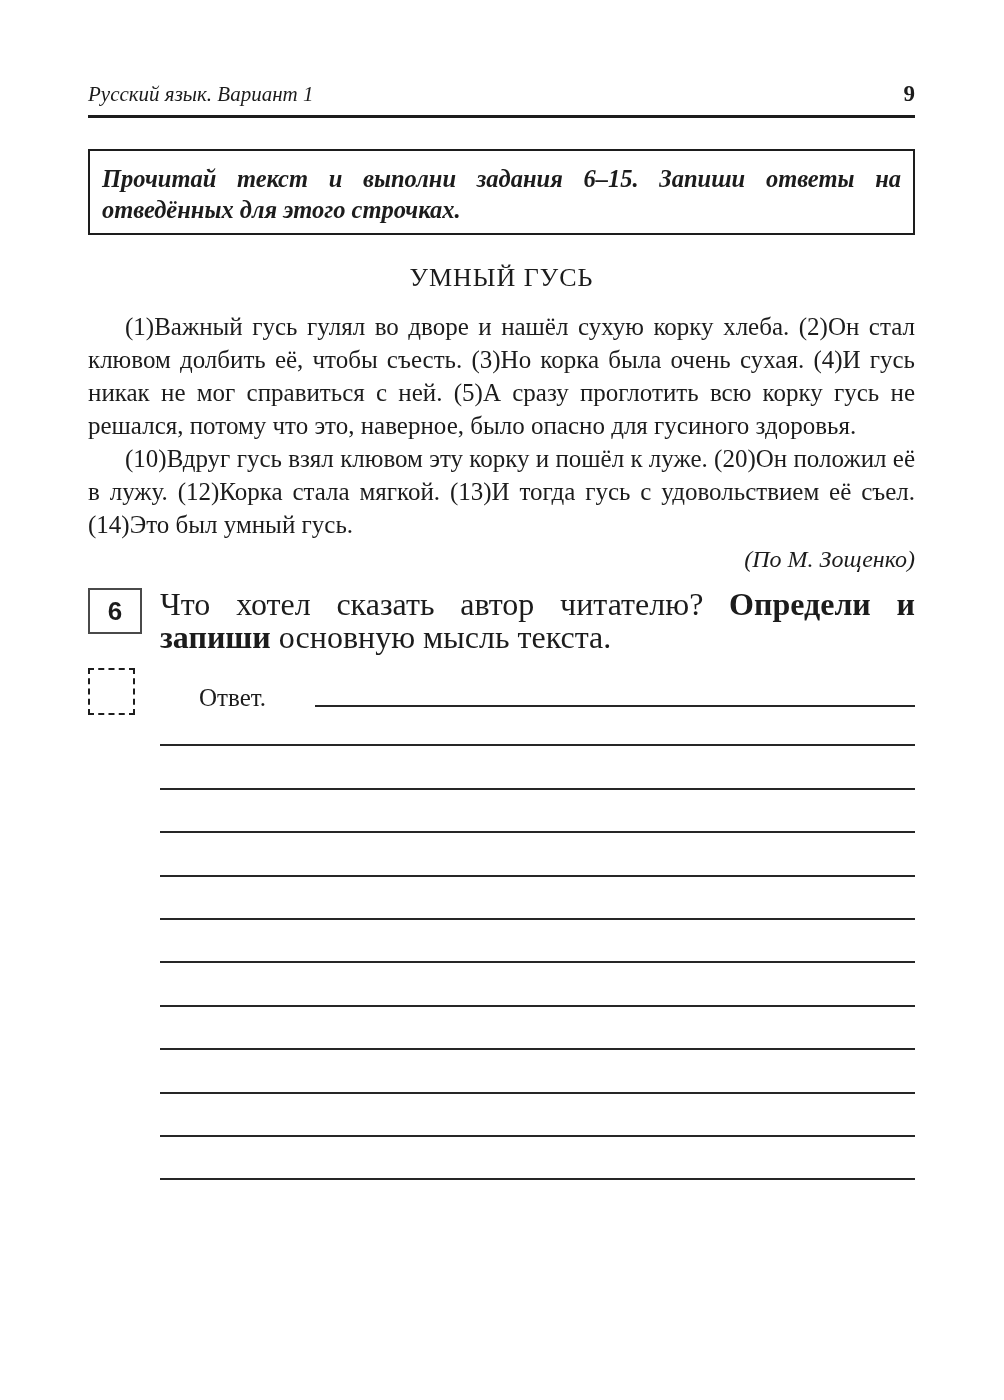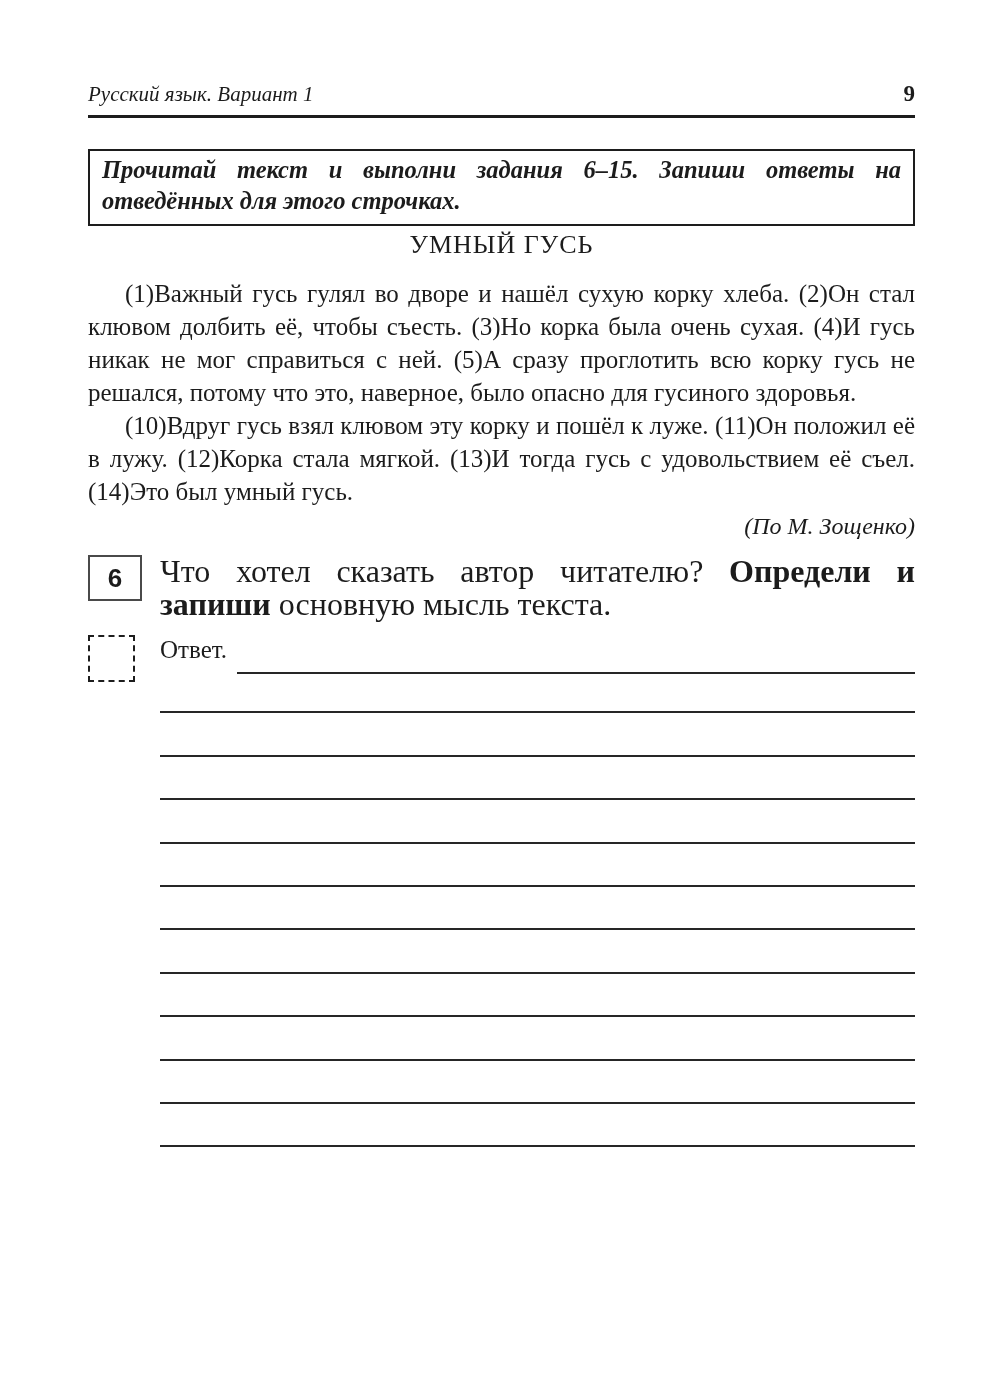--- a/index.html
+++ b/index.html
@@ -38,31 +38,31 @@
   .header-rule {
     height: 3px;
     background: #1d1d1d;
     margin-top: 9px;
   }
 
   
   .instruction-box {
     margin-top: 31px;
     border: 2px solid #1d1d1d;
-    padding: 3px 12px 8px 12px;
+    padding: 12px 12px 8px 12px;
     font-weight: bold;
     font-style: italic;
     font-size: 24.5px;
     line-height: 31px;
     text-align: justify;
   }
 
   
   .reading-title {
-    margin-top: 4px;
+    margin-top: 28px;
     text-align: center;
     font-size: 26px;
     line-height: 30px;
     letter-spacing: 1px;
   }
   .body-text {
     margin-top: 17px;
     font-size: 25px;
     line-height: 33px;
     text-align: justify;
@@ -103,21 +103,23 @@
     flex: 1;
     font-size: 32px;
     line-height: 33px;
     text-align: justify;
   }
   .bold { font-weight: bold; }
 
   
   .answer-row {
     display: flex;
+    align-items: flex-end;
     margin-top: 14px;
+    gap: 39px;
   }
   .dashed-box {
     box-sizing: border-box;
     width: 47px;
     height: 47px;
     border: 2px dashed #1d1d1d;
     flex: none;
     align-self: flex-start;
   }
   .answer-label {
@@ -154,21 +156,21 @@
   <div class="header-rule"></div>
 
   <div class="instruction-box">
     <span>Прочитай текст и выполни задания 6–15. Запиши ответы на отведённых для этого строчках.</span>
   </div>
 
   <div class="reading-title">УМНЫЙ ГУСЬ</div>
 
   <div class="body-text">
     <p>(1)Важный гусь гулял во дворе и нашёл сухую корку хлеба. (2)Он стал клювом долбить её, чтобы съесть. (3)Но корка была очень сухая. (4)И гусь никак не мог справиться с ней. (5)А сразу проглотить всю корку гусь не решался, потому что это, наверное, было опасно для гусиного здоровья.</p>
-    <p>(10)Вдруг гусь взял клювом эту корку и пошёл к луже. (11)Он положил её в лужу. (12)Корка стала мягкой. (13)И тогда гусь с удовольствием её съел. (14)Это был умный гусь.</p>
+    <p>(10)Вдруг гусь взял клювом эту корку и пошёл к луже. (20)Он положил её в лужу. (12)Корка стала мягкой. (13)И тогда гусь с удовольствием её съел. (14)Это был умный гусь.</p>
   </div>
 
   <div class="attribution">(По М. Зощенко)</div>
 
   <div class="task-row">
     <div class="task-num">
       <span>6</span>
     </div>
     <div class="task-text">
       <span>Что хотел сказать автор читателю? </span><span class="bold">Определи и запиши</span><span> основную мысль текста.</span>

